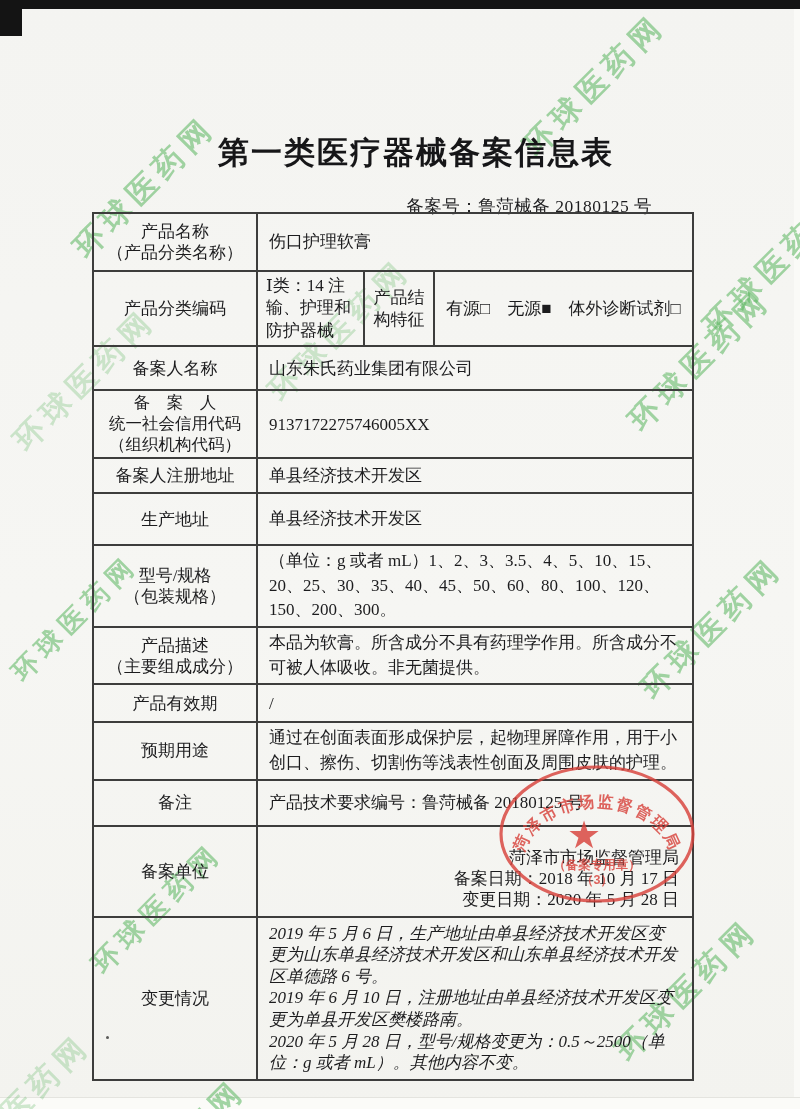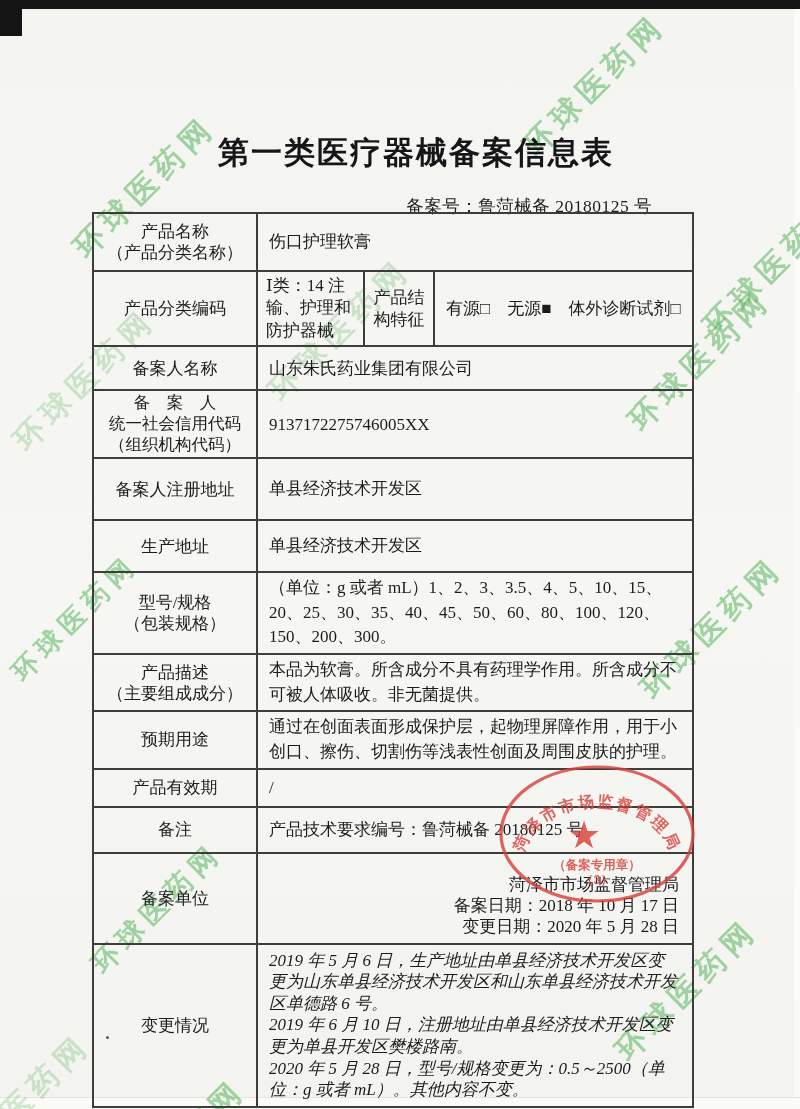--- a/index.html
+++ b/index.html
@@ -104,45 +104,45 @@
         <tr style="height:44px">
           <td class="lbl">备案人名称</td>
           <td class="val" colspan="3">山东朱氏药业集团有限公司</td>
         </tr>
         <tr style="height:63px">
           <td class="lbl" style="font-size:16.5px;border-radius:16px;">备　案　人
 统一社会信用代码
 （组织机构代码）</td>
           <td class="val" colspan="3">9137172275746005XX</td>
         </tr>
-        <tr style="height:62px">
+        <tr style="height:35px">
           <td class="lbl">备案人注册地址</td>
           <td class="val" colspan="3">单县经济技术开发区</td>
         </tr>
         <tr style="height:52px">
           <td class="lbl">生产地址</td>
           <td class="val" colspan="3">单县经济技术开发区</td>
         </tr>
         <tr style="height:52px">
           <td class="lbl">型号/规格
 （包装规格）</td>
           <td class="val" colspan="3" style="line-height:1.45;">（单位：g 或者 mL）1、2、3、3.5、4、5、10、15、20、25、30、35、40、45、50、60、80、100、120、150、200、300。</td>
         </tr>
         <tr style="height:52px">
           <td class="lbl">产品描述
 （主要组成成分）</td>
           <td class="val" colspan="3" style="line-height:1.45;">本品为软膏。所含成分不具有药理学作用。所含成分不可被人体吸收。非无菌提供。</td>
         </tr>
+        <tr style="height:38px">
+          <td class="lbl">产品有效期</td>
+          <td class="val" colspan="3">/</td>
+        </tr>
         <tr style="height:52px">
           <td class="lbl">预期用途</td>
           <td class="val" colspan="3" style="line-height:1.45;">通过在创面表面形成保护层，起物理屏障作用，用于小创口、擦伤、切割伤等浅表性创面及周围皮肤的护理。</td>
-        </tr>
-        <tr style="height:38px">
-          <td class="lbl">产品有效期</td>
-          <td class="val" colspan="3">/</td>
         </tr>
         <tr style="height:46px">
           <td class="lbl">备注</td>
           <td class="val" colspan="3">产品技术要求编号：鲁菏械备 20180125 号</td>
         </tr>
         <tr style="height:91px">
           <td class="lbl">备案单位</td>
           <td class="val-right" colspan="3">菏泽市市场监督管理局
 备案日期：2018 年 10 月 17 日
 变更日期：2020 年 5 月 28 日</td>

